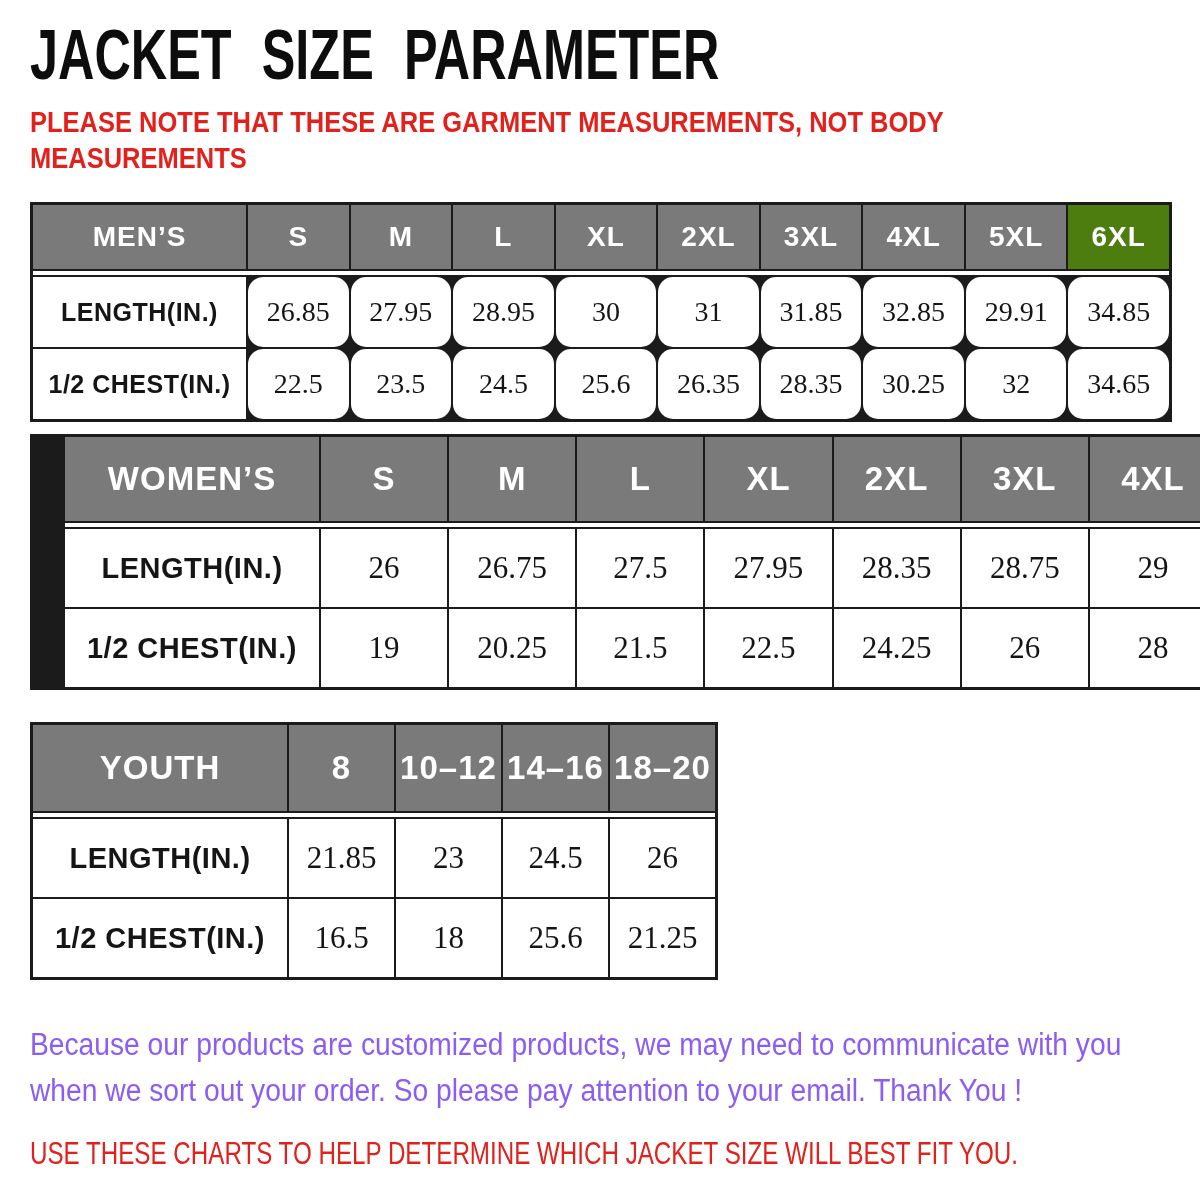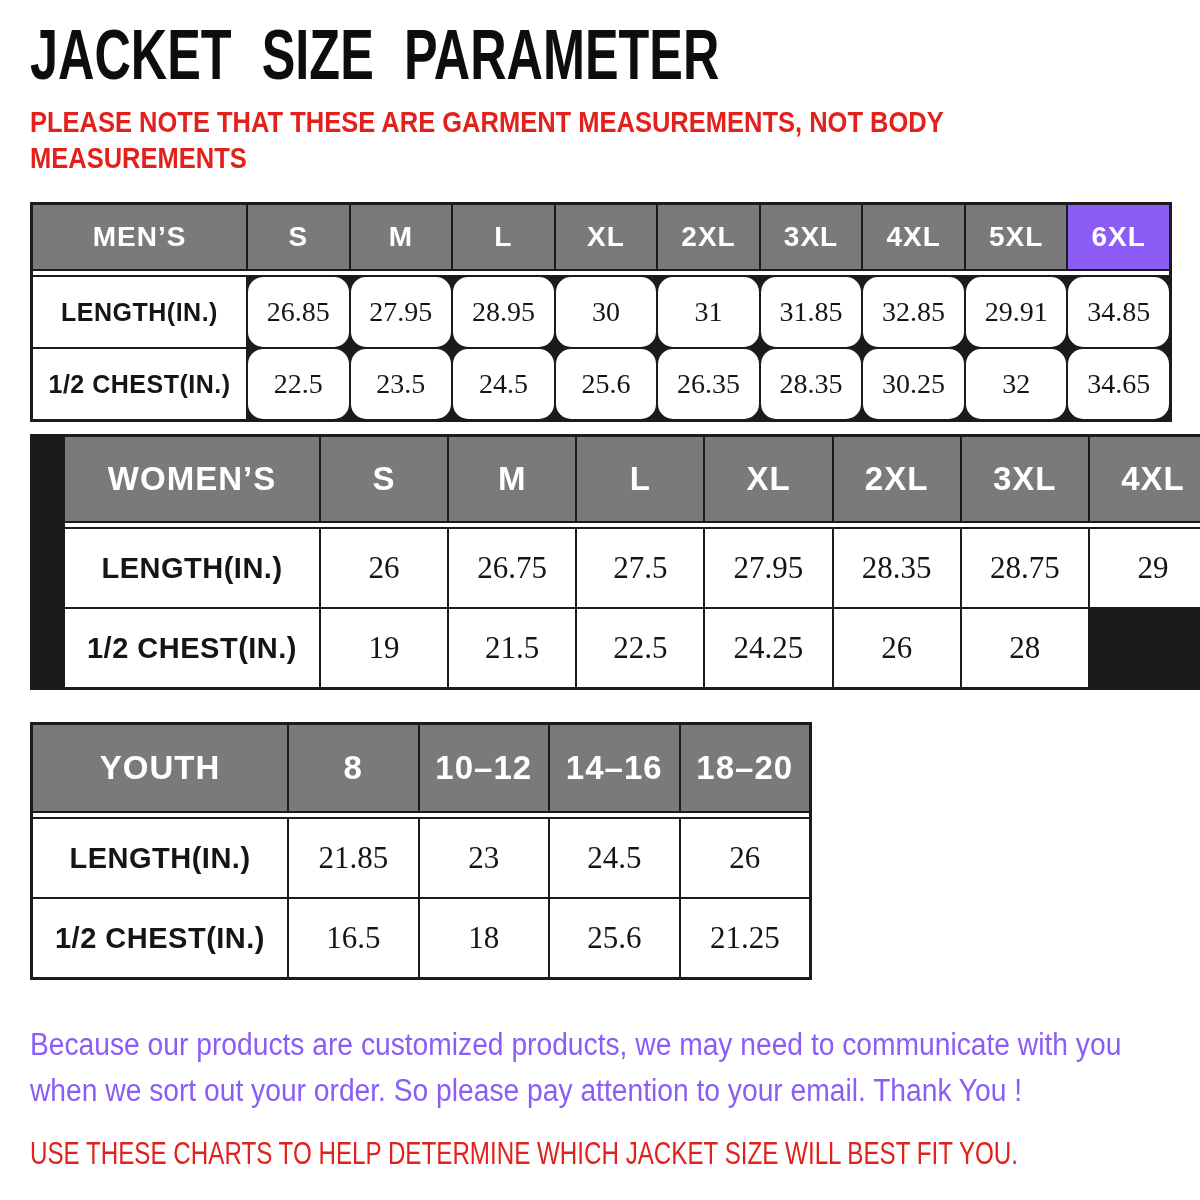--- a/index.html
+++ b/index.html
@@ -81,21 +81,21 @@
   .mens .rowlabel { font-size: 25px; }
   .mens .val { font-size: 28px; border-radius: 15px; }
 
   .womens {
     width: 1189px;
     margin-top: 12px;
     grid-template-rows: 84px 4px 78px 78px;
     padding-left: 32px;
   }
   .youth {
-    width: 782px;
+    width: 688px;
     margin-top: 32px;
     grid-template-rows: 86px 4px 78px 78px;
   }
   .womens .head, .youth .head { font-size: 33px; }
   .womens .rowlabel, .youth .rowlabel { font-size: 29px; }
   .womens .val, .youth .val { font-size: 31px; }
 
   
   .footer-para {
     margin: 42px 0 0 30px;
@@ -133,21 +133,21 @@
   <div class="size-table mens" style="border-color: rgb(27, 27, 27); background: rgb(27, 27, 27); grid-template-columns: 213px repeat(9, 1fr);">
       <div class="cell head" style="background: rgb(122, 122, 122);">MEN’S</div>
       <div class="cell head" style="background: rgb(122, 122, 122);">S</div>
       <div class="cell head" style="background: rgb(122, 122, 122);">M</div>
       <div class="cell head" style="background: rgb(122, 122, 122);">L</div>
       <div class="cell head" style="background: rgb(122, 122, 122);">XL</div>
       <div class="cell head" style="background: rgb(122, 122, 122);">2XL</div>
       <div class="cell head" style="background: rgb(122, 122, 122);">3XL</div>
       <div class="cell head" style="background: rgb(122, 122, 122);">4XL</div>
       <div class="cell head" style="background: rgb(122, 122, 122);">5XL</div>
-      <div class="cell head" style="background: #8b5cf6; text-align: center;">6XL</div>
+      <div class="cell head" style="background: #4d7c0f; text-align: center;">6XL</div>
       <div class="spacer"></div>
       <div class="cell rowlabel">LENGTH(IN.)</div>
       <div class="cell val">26.85</div>
       <div class="cell val">27.95</div>
       <div class="cell val">28.95</div>
       <div class="cell val">30</div>
       <div class="cell val">31</div>
       <div class="cell val">31.85</div>
       <div class="cell val">32.85</div>
       <div class="cell val">29.91</div>
@@ -177,20 +177,21 @@
       <div class="cell rowlabel">LENGTH(IN.)</div>
       <div class="cell val">26</div>
       <div class="cell val">26.75</div>
       <div class="cell val">27.5</div>
       <div class="cell val">27.95</div>
       <div class="cell val">28.35</div>
       <div class="cell val">28.75</div>
       <div class="cell val">29</div>
       <div class="cell rowlabel">1/2 CHEST(IN.)</div>
       <div class="cell val">19</div>
+      <div class="cell val">20.25</div>
       <div class="cell val">21.5</div>
       <div class="cell val">22.5</div>
       <div class="cell val">24.25</div>
       <div class="cell val">26</div>
       <div class="cell val">28</div>
     </div>
 
   <div class="size-table youth" style="border-color: rgb(27, 27, 27); background: rgb(27, 27, 27); grid-template-columns: 254px repeat(4, 1fr);">
       <div class="cell head" style="background: rgb(122, 122, 122);">YOUTH</div>
       <div class="cell head" style="background: rgb(122, 122, 122);">8</div>

